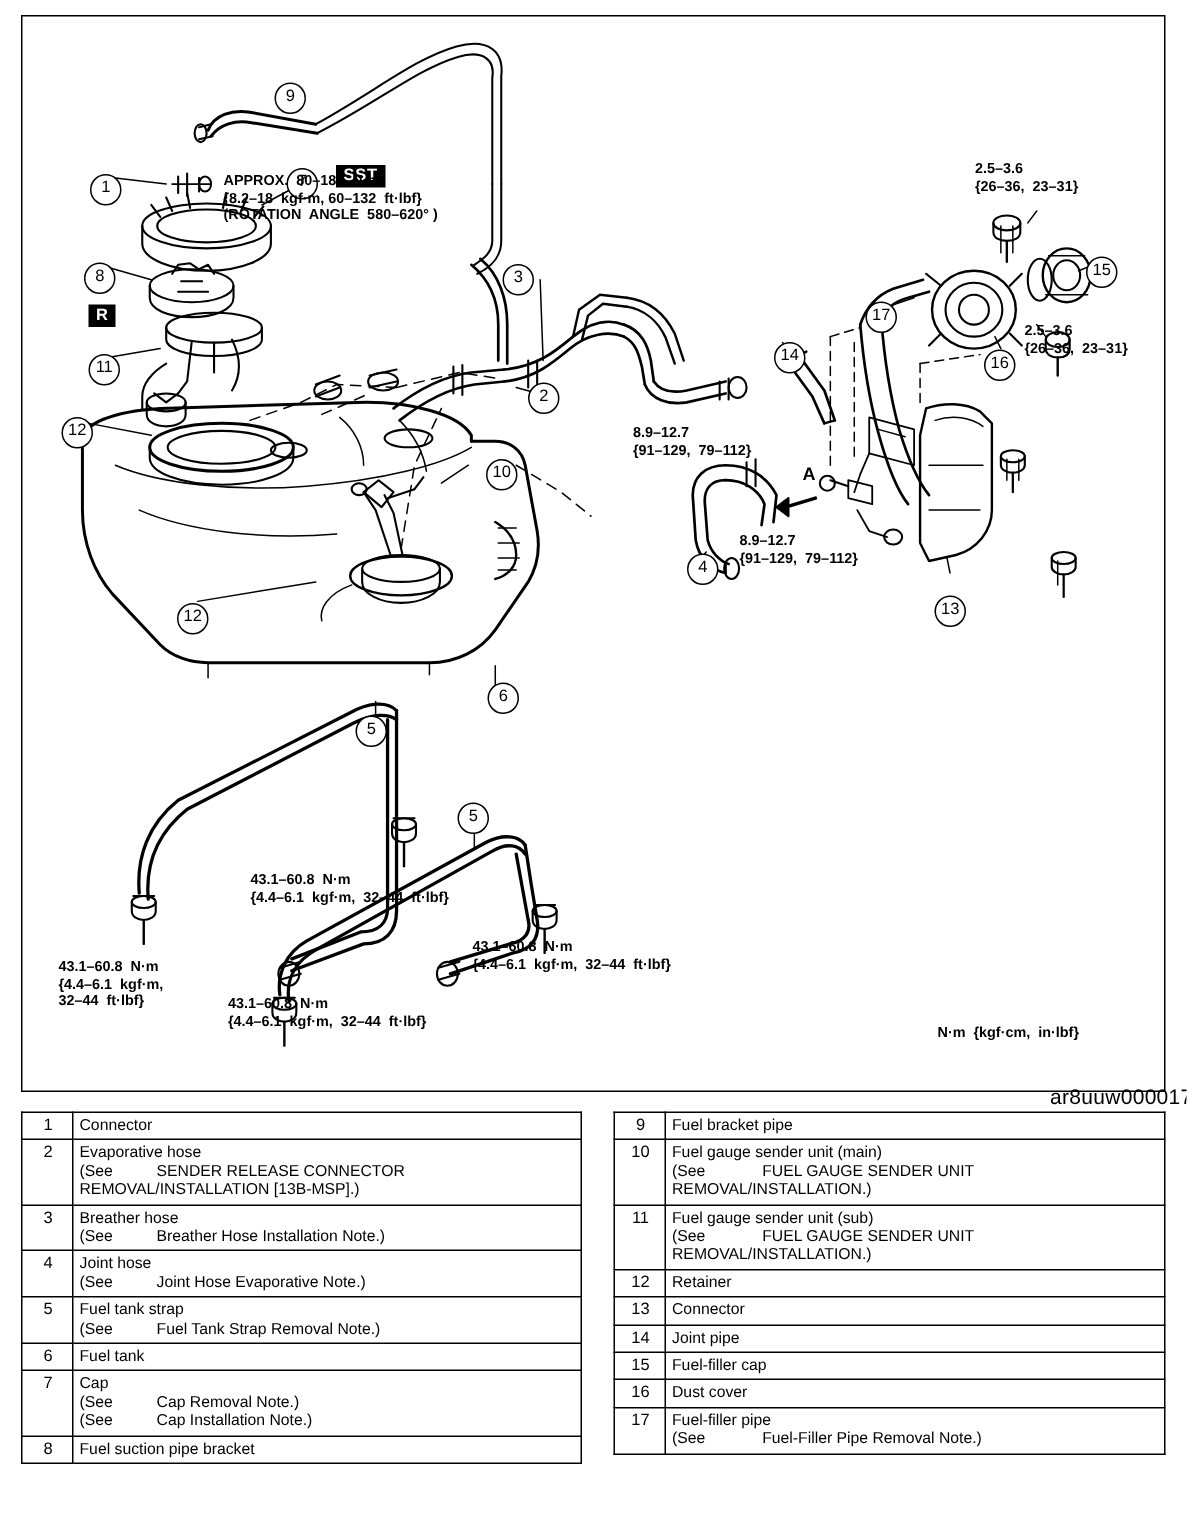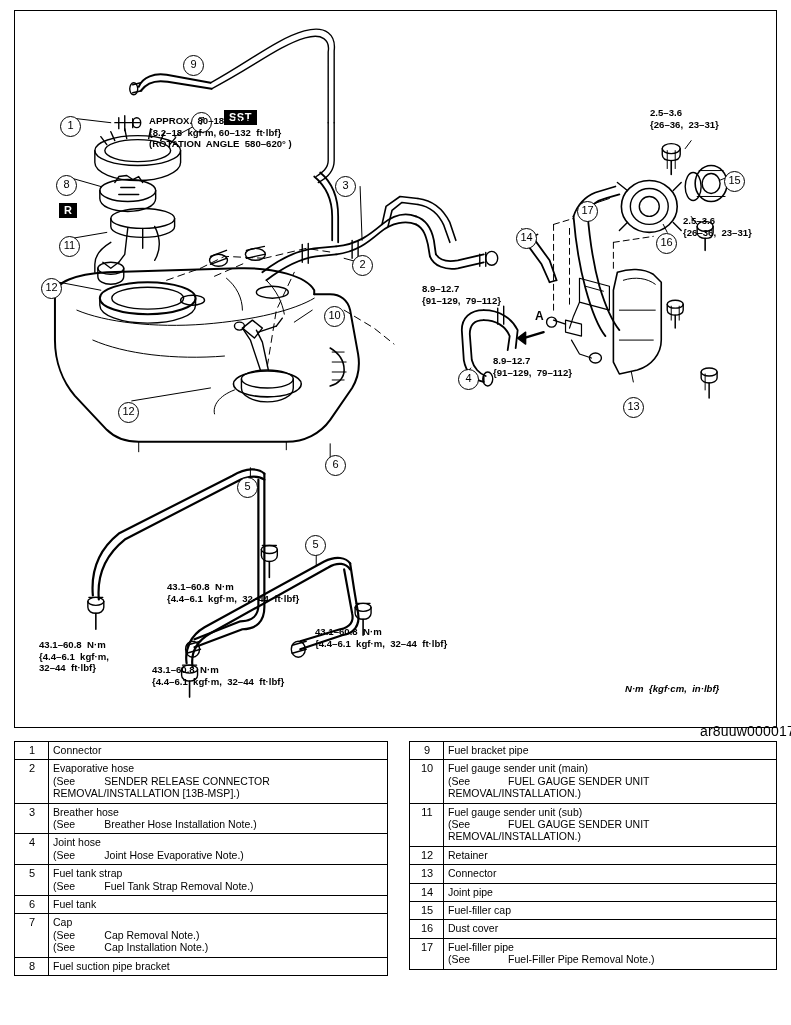--- a/index.html
+++ b/index.html
@@ -386,21 +386,21 @@
     <div class="anno" style="left:24px; top:628px;">43.1–60.8  N·m
 {4.4–6.1  kgf·m,
 32–44  ft·lbf}</div>
 
     <div class="anno" style="left:137px; top:653px;">43.1–60.8  N·m
 {4.4–6.1  kgf·m,  32–44  ft·lbf}</div>
 
     <div class="anno" style="left:300px; top:615px;">43.1–60.8  N·m
 {4.4–6.1  kgf·m,  32–44  ft·lbf}</div>
 
-    <div class="anno" style="left:610px; top:672px;font-style:italic;">N·m  {kgf·cm,  in·lbf}</div>
+    <div class="anno" style="left:610px; top:672px;">N·m  {kgf·cm,  in·lbf}</div>
   </div>
 
   <div class="code-id" style="left:700px; top:723px;">ar8uuw00001712</div>
 
   <table class="parts left-table">
     <tbody>
       <tr>
         <td class="num">1</td>
         <td>
           <span class="sub">Connector</span>

